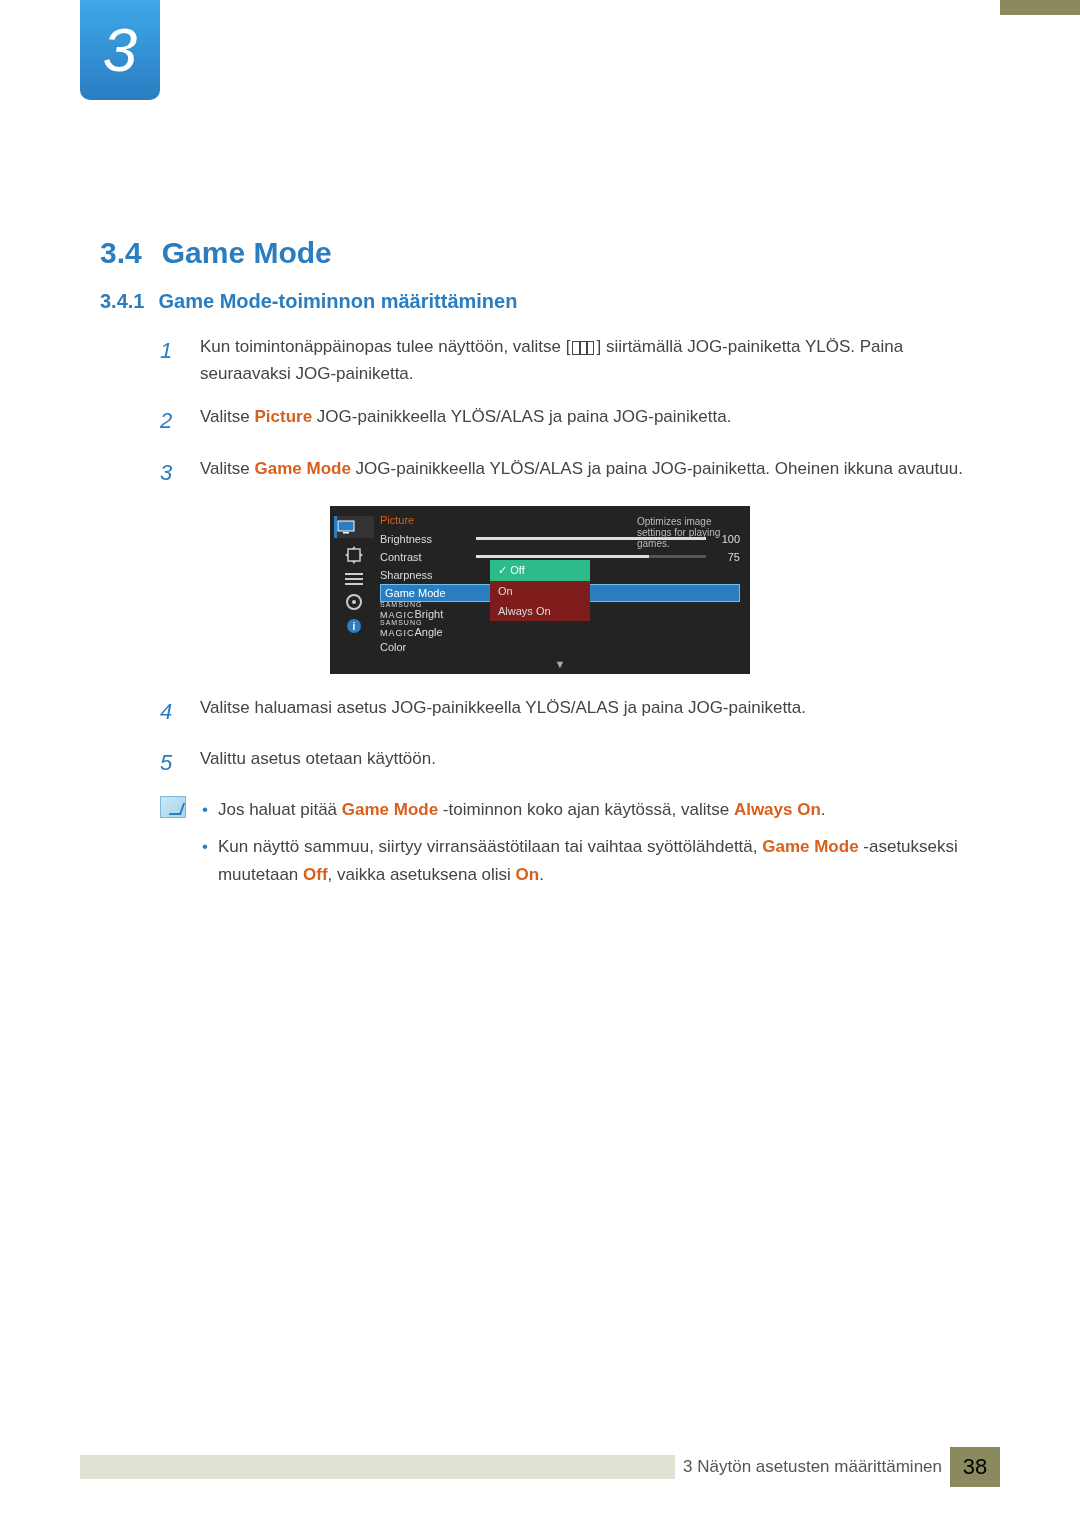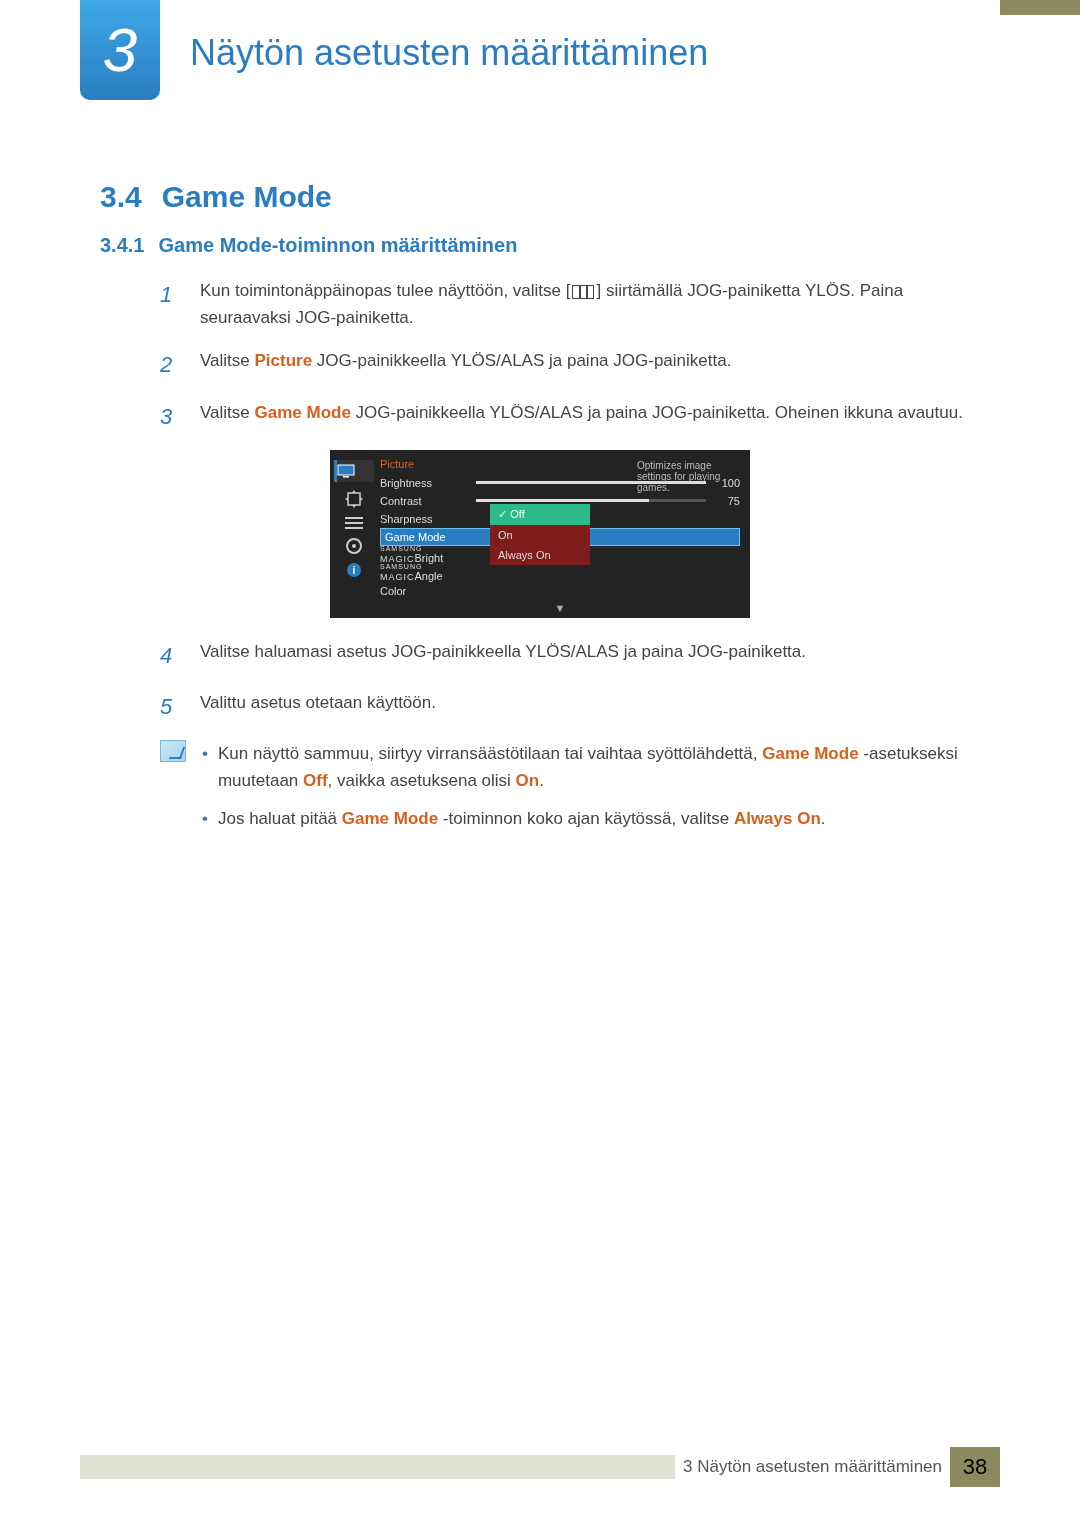--- a/index.html
+++ b/index.html
@@ -18,21 +18,21 @@
     color: #fff; font-size: 62px; font-weight: 300; text-align: center;
     line-height: 100px; border-bottom-left-radius: 10px; border-bottom-right-radius: 10px;
     font-style: italic;
   }
   .chapter-title {
     position: absolute; left: 190px; top: 32px; font-size: 36px; color: #2a7dc1; font-weight: 400;
   }
   .olive-bar {
     position: absolute; right: 0; top: 0; width: 80px; height: 15px; background: #8a8a5e;
   }
-  .content { padding: 0 100px 0 100px; margin-top: 40px; }
+  .content { padding: 0 100px 0 100px; margin-top: 96px; }
   .section-title { font-size: 30px; color: #2a7dc1; margin-bottom: 20px; }
   .section-num { margin-right: 20px; }
   .para { font-size: 17px; color: #444; line-height: 1.6; margin: 0 0 24px 60px; }
   .subsection-title { font-size: 20px; color: #2a7dc1; margin: 10px 0 20px 0; }
   .subsection-num { margin-right: 14px; }
   .steps { margin-left: 60px; }
   .step { display: flex; gap: 20px; font-size: 17px; color: #444; line-height: 1.6; margin-bottom: 16px; }
   .step-num { color: #2a7dc1; font-style: italic; font-size: 22px; width: 20px; flex-shrink: 0; }
   .step-body { flex: 1; }
   .highlight { color: #d9601c; font-weight: bold; }
@@ -70,21 +70,20 @@
   .footer-page { width:50px; height:40px; background:#8a8a5e; color:#000000; font-size:22px; display:flex; align-items:center; justify-content:center;}
   .magic { font-size:9px; letter-spacing:1px;}
   .magic .upper { font-size:7px; display:block; line-height:0.8;}
 </style>
 </head>
 <body>
 
 <div class="header-area">
   <div class="olive-bar"></div>
   <div class="chapter-tab">3</div>
-  <div class="chapter-title">Näytön asetusten määrittäminen</div>
 </div>
 
 <div class="content">
   <h2 class="section-title">
     <span class="section-num">3.4</span><span>Game Mode</span>
   </h2>
 
   <h3 class="subsection-title">
     <span class="subsection-num">3.4.1</span><span>Game Mode-toiminnon määrittäminen</span>
   </h3>
@@ -194,26 +193,26 @@
       <div class="step-num">5</div>
       <div class="step-body">Valittu asetus otetaan käyttöön.</div>
     </div>
   </div>
 
   <div class="note-block">
     <div class="note-icon"></div>
     <ul class="note-list">
       <li>
         <div>
-          <span>Kun näyttö sammuu, siirtyy virransäästötilaan tai vaihtaa syöttölähdettä, </span><span class="highlight">Game Mode</span><span> -asetukseksi muutetaan </span><span class="highlight">Off</span><span>, vaikka asetuksena olisi </span><span class="highlight">On</span><span>.</span>
+          <span>Jos haluat pitää </span><span class="highlight">Game Mode</span><span> -toiminnon koko ajan käytössä, valitse </span><span class="highlight">Always On</span><span>.</span>
         </div>
       </li>
       <li>
         <div>
-          <span>Jos haluat pitää </span><span class="highlight">Game Mode</span><span> -toiminnon koko ajan käytössä, valitse </span><span class="highlight">Always On</span><span>.</span>
+          <span>Kun näyttö sammuu, siirtyy virransäästötilaan tai vaihtaa syöttölähdettä, </span><span class="highlight">Game Mode</span><span> -asetukseksi muutetaan </span><span class="highlight">Off</span><span>, vaikka asetuksena olisi </span><span class="highlight">On</span><span>.</span>
         </div>
       </li>
     </ul>
   </div>
 </div>
 
 <div class="footer">
   <div class="footer-bar"></div>
   <div class="footer-text">3 Näytön asetusten määrittäminen</div>
   <div class="footer-page">38</div>

